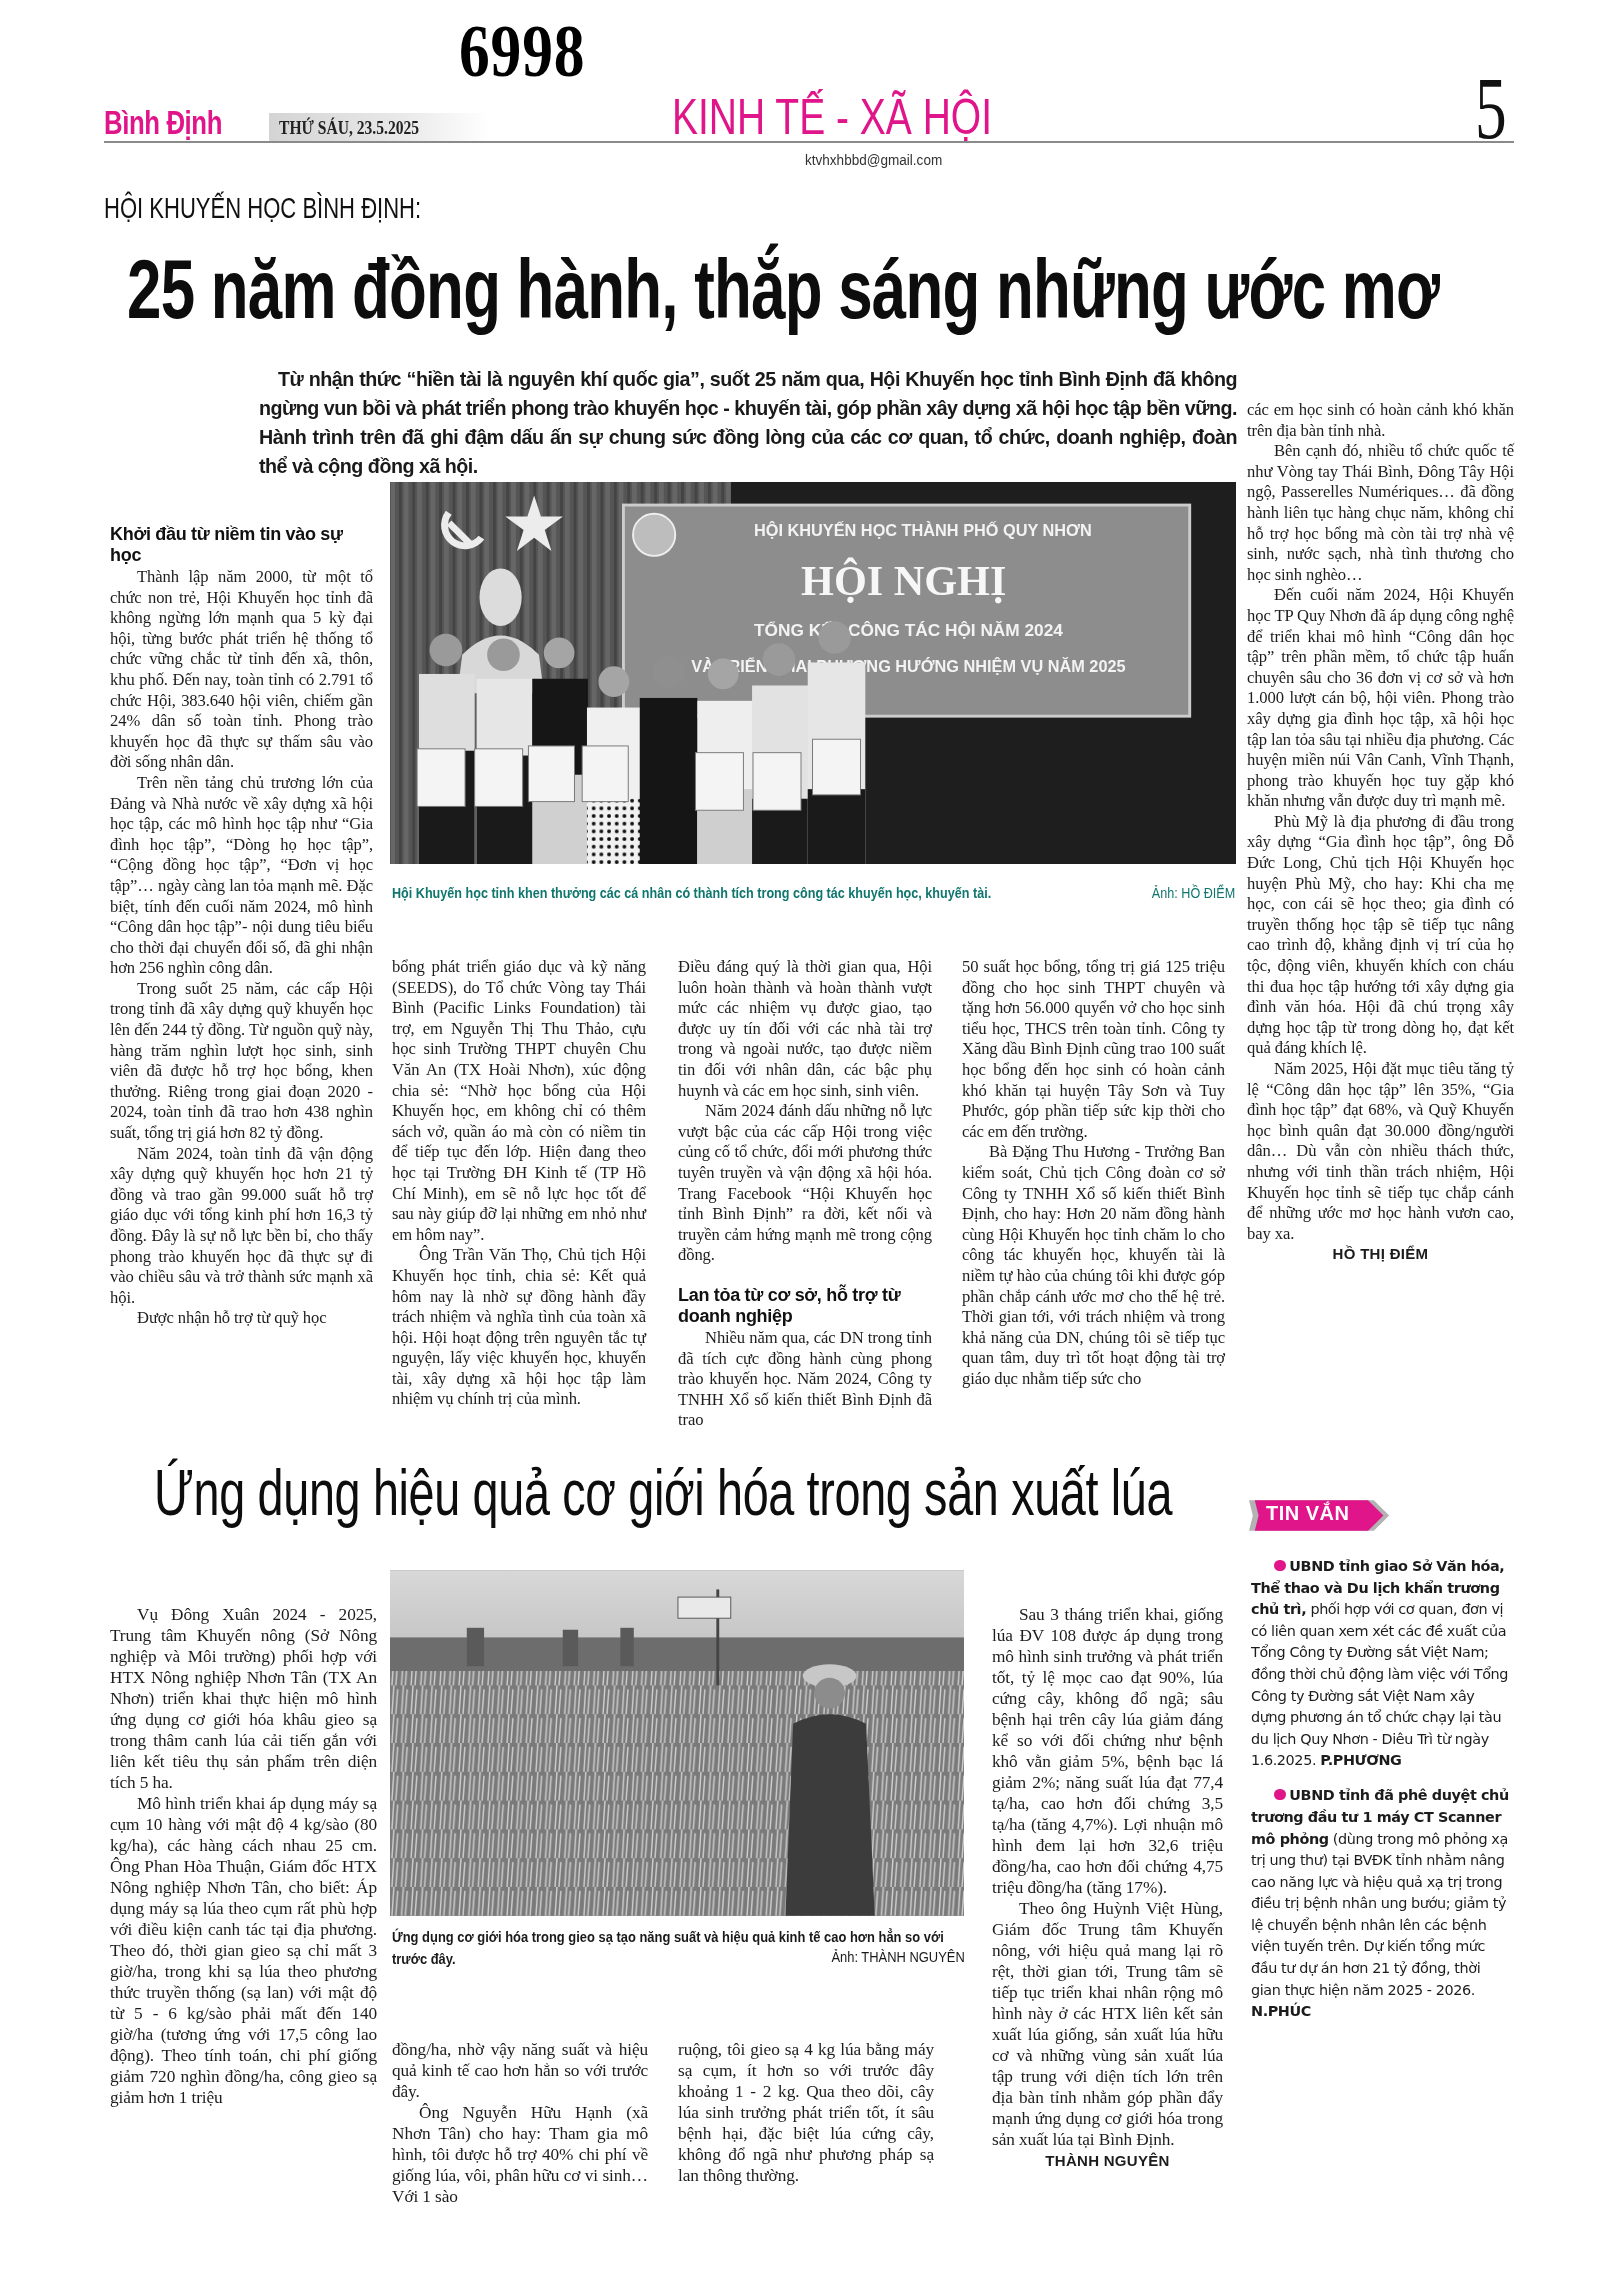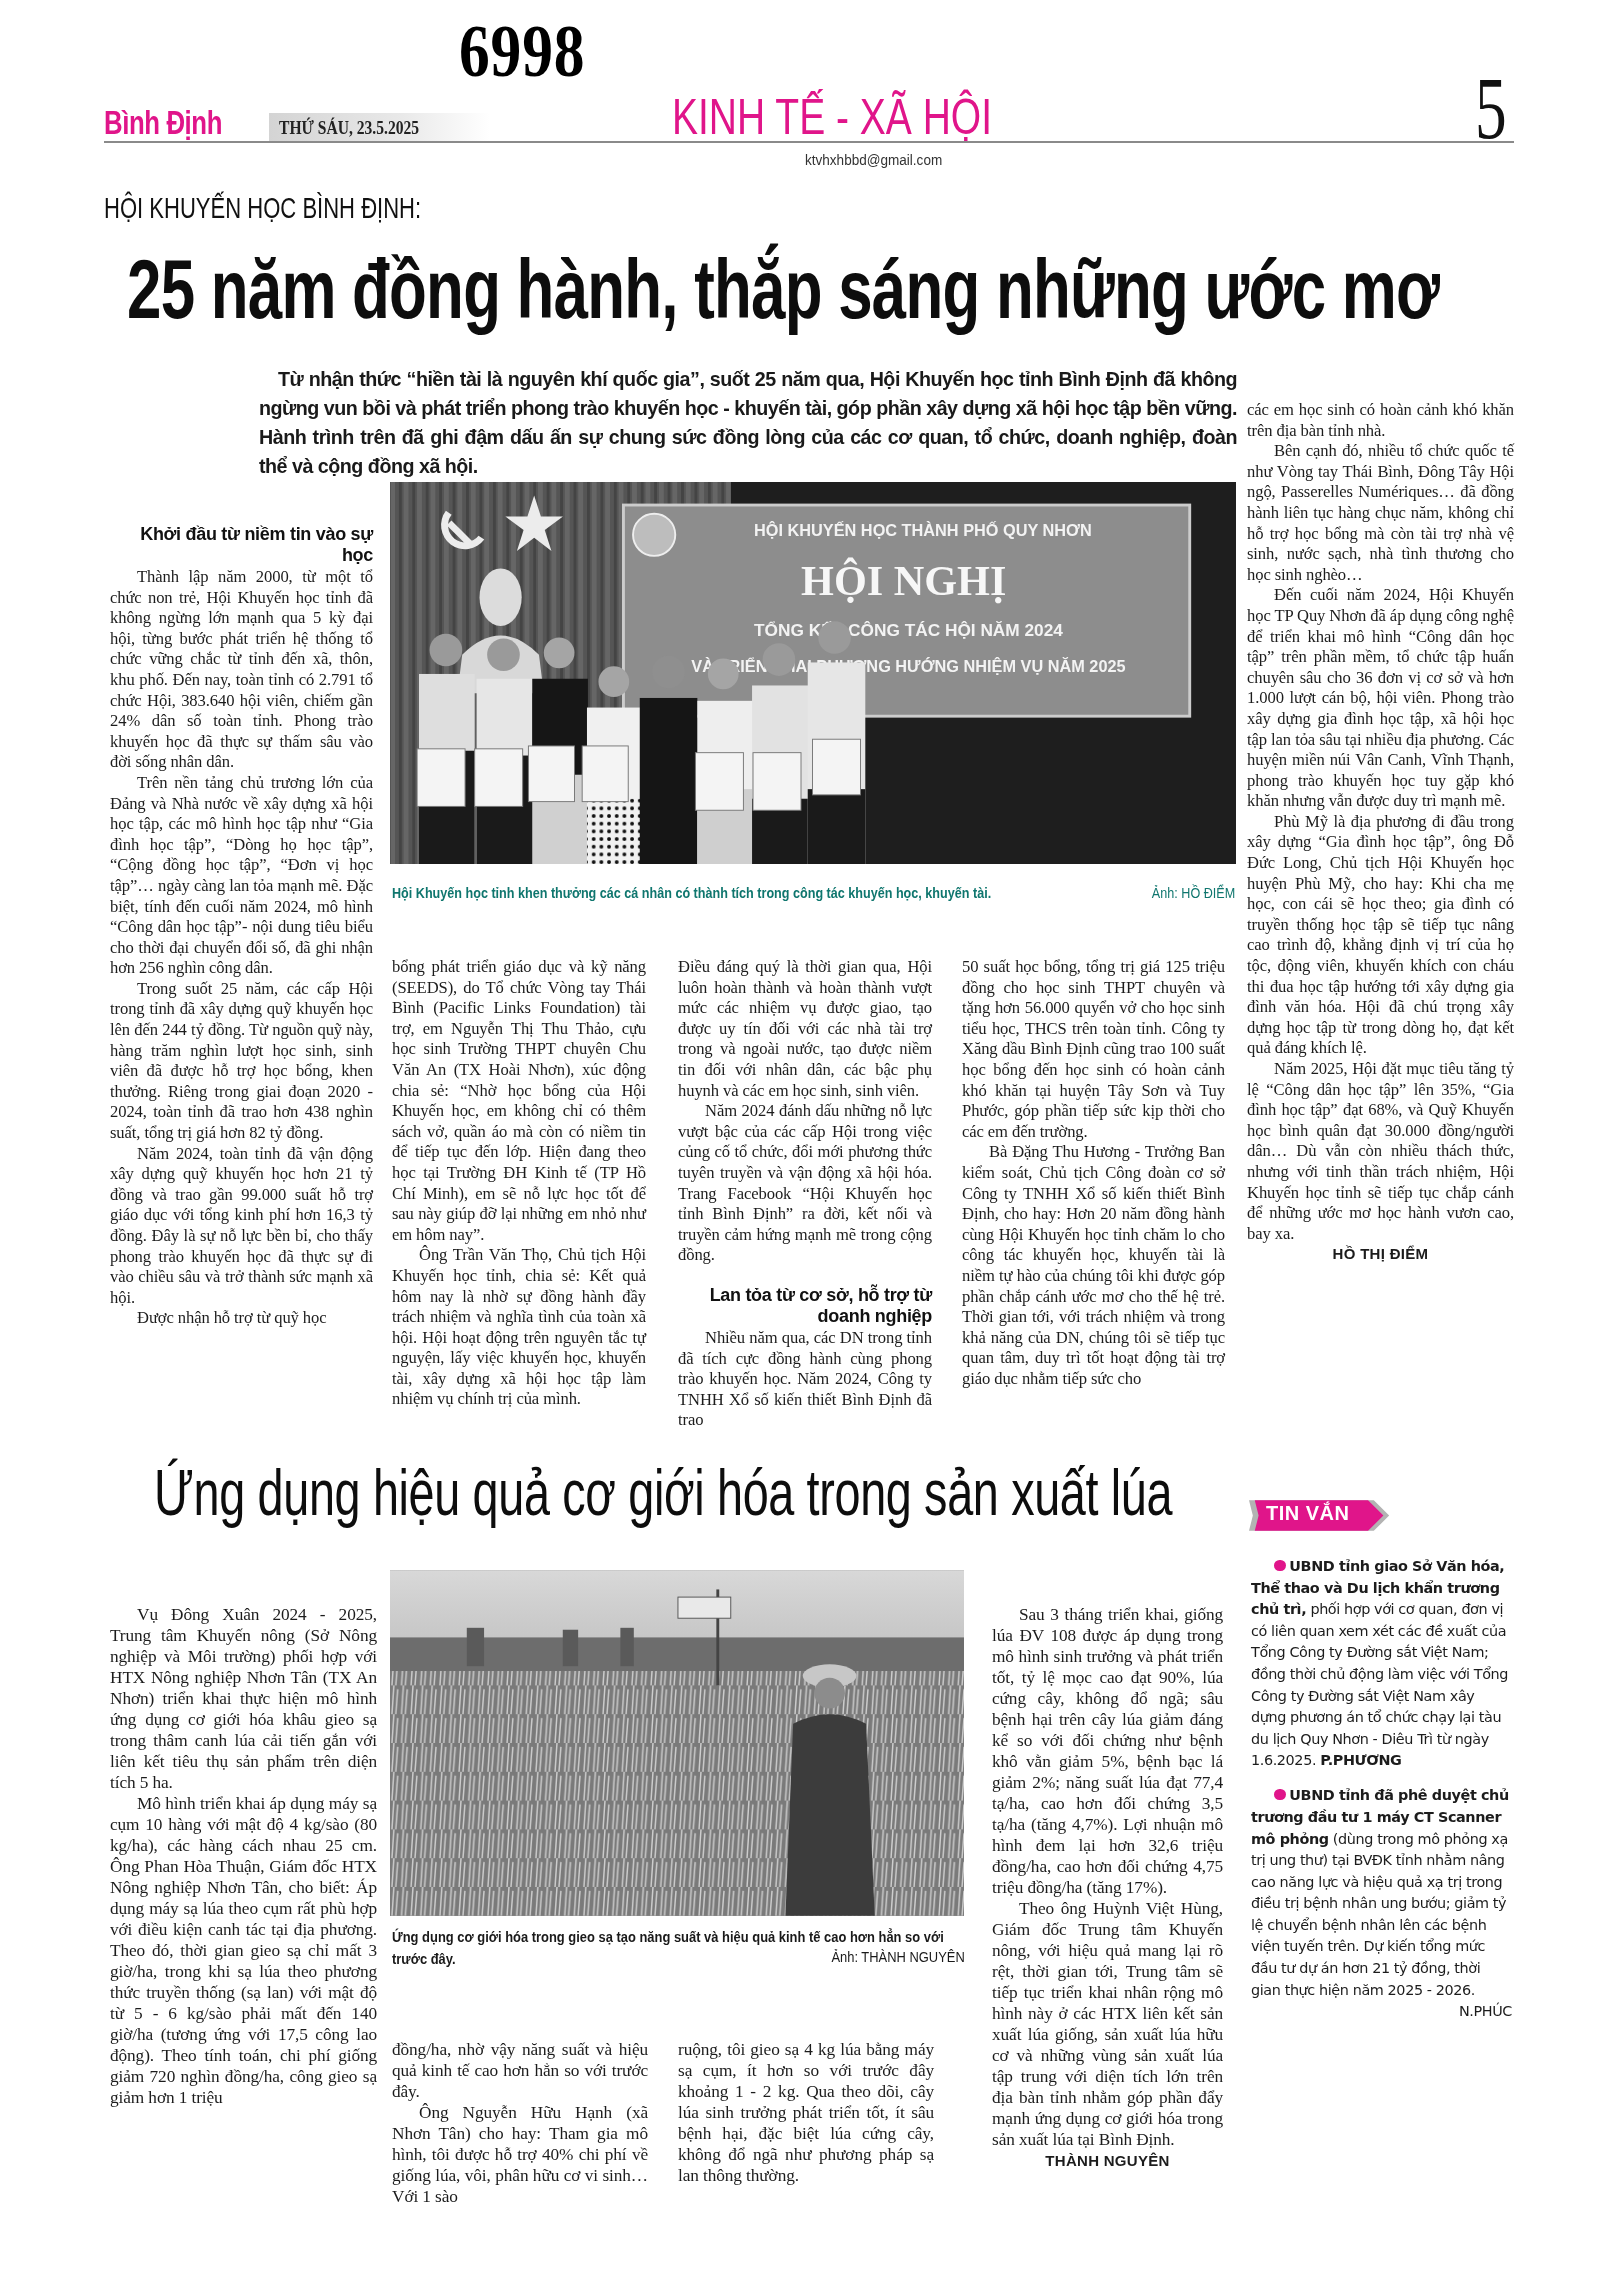--- a/index.html
+++ b/index.html
@@ -19,21 +19,21 @@
   .email { left: 805px; top: 151px; font-family: "Liberation Sans", sans-serif; font-size: 15.4px; color: #333; transform: scaleX(0.88); transform-origin: left top; }
 
   
   .kicker { left: 104px; top: 192px; font-family: "Liberation Sans", sans-serif; font-size: 29px; color: #111; transform: scaleX(0.76); transform-origin: left top; }
   .headline1 { left: 127px; top: 242px; font-family: "Liberation Sans", sans-serif; font-weight: bold; font-size: 83px; color: #0d0d0d; transform: scaleX(0.745); transform-origin: left top; white-space: nowrap; letter-spacing: -1px; }
   .lead { left: 259px; top: 365px; width: 978px; font-family: "Liberation Sans", sans-serif; font-weight: bold; font-size: 19.7px; line-height: 29px; color: #1a1a1a; text-align: justify; text-indent: 19px; letter-spacing: -0.5px; }
 
   .col { position: absolute; font-family: "Liberation Serif", serif; font-size: 16.6px; line-height: 20.6px; text-align: justify; color: #1c1c1c; letter-spacing: -0.1px; margin-top: 36px; }
   .col p { text-indent: 27px; }
   .col p.noind { text-indent: 0; }
-  .subhead { font-family: "Liberation Sans", sans-serif; font-weight: bold; font-size: 18px; line-height: 21px; color: #111; text-indent: 0 !important; text-align: right; margin: 0 0 1px 0; letter-spacing: -0.3px; }
+  .subhead { font-family: "Liberation Sans", sans-serif; font-weight: bold; font-size: 18px; line-height: 21px; color: #111; text-indent: 0 !important; text-align: left; margin: 0 0 1px 0; letter-spacing: -0.3px; }
   .byline { font-family: "Liberation Sans", sans-serif; font-weight: bold; font-size: 15px; text-align: center; letter-spacing: 0.3px; }
 
   .c1 { left: 110px; top: 488px; width: 263px; }
   .c2 { left: 392px; top: 921px; width: 254px; }
   .c3 { left: 678px; top: 921px; width: 254px; }
   .c4 { left: 962px; top: 921px; width: 263px; }
   .c5 { left: 1247px; top: 364px; width: 267px; }
 
   
   .photo1 { left: 390px; top: 482px; width: 846px; height: 382px; background: #2b2b2b; overflow: hidden; }
@@ -56,21 +56,21 @@
   .caption2 .cap-credit { position: absolute; right: 0; top: 22px; transform: scaleX(0.84); transform-origin: right top; white-space: nowrap; }
 
   
   .tv-badge { left: 1249px; top: 1500px; width: 144px; height: 31px; }
   .tv-label { left: 1266px; top: 1502px; font-family: "Liberation Sans", sans-serif; font-weight: bold; font-size: 20px; color: #fff; letter-spacing: 0.5px; }
   .tv-col { left: 1251px; top: 1556px; width: 261px; font-family: "DejaVu Sans", sans-serif; font-size: 14.4px; line-height: 21.6px; color: #1c1c1c; letter-spacing: -0.4px; }
   .tv-item { margin-bottom: 13.4px; }
   .tv-item .lead-b { font-weight: bold; }
   .tv-item .bullet { display: inline-block; width: 11.5px; height: 11.5px; border-radius: 50%; background: #e0158a; margin: 0 3.8px 0 23px; vertical-align: 0px; }
   .tv-item .author { font-weight: bold; }
-  .tv-author-right { display: block; text-align: right; font-weight: normal; }
+  .tv-author-right { display: block; text-align: left; font-weight: bold; }
 </style>
 </head>
 <body>
 
 <div class="abs issue-no">6998</div>
 <div class="abs masthead">Bình Định</div>
 <div class="abs date-box"></div>
 <div class="abs date-text">THỨ SÁU, 23.5.2025</div>
 <div class="abs section-title">KINH TẾ - XÃ HỘI</div>
 <div class="abs page-no">5</div>

